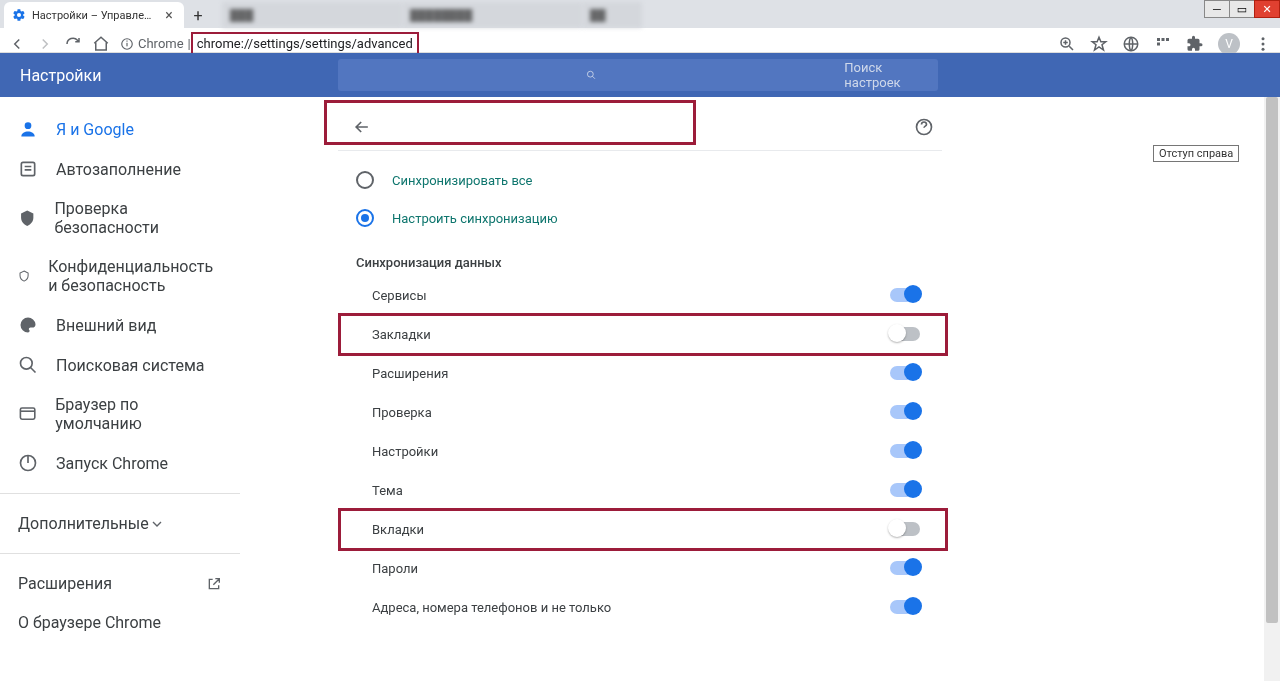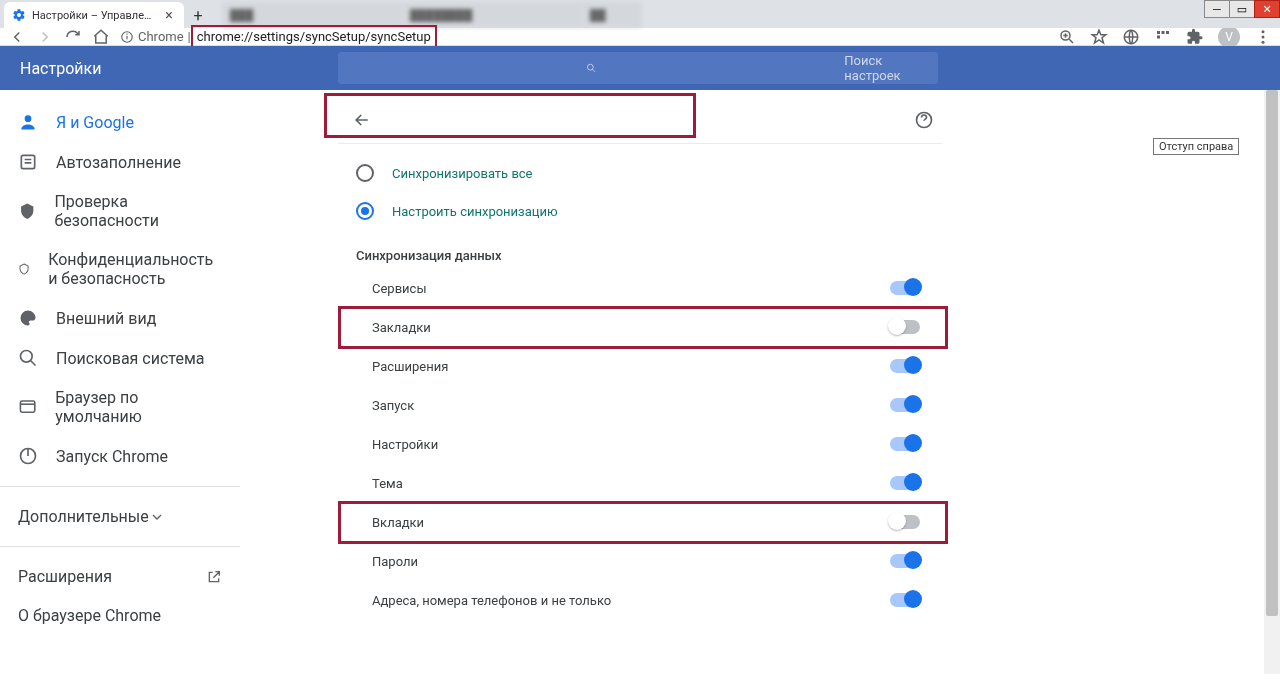--- a/index.html
+++ b/index.html
@@ -10,21 +10,21 @@
 .tab { height: 26px; background: #fff; border-radius: 6px 6px 0 0; display: flex; align-items: center; padding: 0 8px; font-size: 11px; color: #333; min-width: 180px; max-width: 180px; gap: 6px; }
 .tab.bg { background: #d0d3d8; border-radius: 0; filter: blur(2px); opacity: .7; }
 .tab .favicon { width: 14px; height: 14px; flex-shrink: 0; }
 .tab .label { flex: 1; white-space: nowrap; overflow: hidden; text-overflow: ellipsis; }
 .tab-close { width: 14px; height: 14px; color: #555; display: flex; align-items: center; justify-content: center; font-size: 14px; }
 .new-tab { width: 28px; height: 26px; display: flex; align-items: center; justify-content: center; color: #333; font-size: 16px; }
 .win-controls { position: absolute; right: 0; top: 0; display: flex; }
 .win-btn { width: 26px; height: 18px; display: flex; align-items: center; justify-content: center; font-size: 11px; border: 1px solid #888; background: #e8e8e8; margin-left: -1px; }
 .win-btn.close { background: #e04030; color: #fff; border-color: #b02010; }
 
-.addr-bar { height: 18px; background: #fff; border-bottom: 1px solid #ddd; display: flex; align-items: center; padding: 0 8px; gap: 10px; }
+.addr-bar { height: 18px; background: #fff; border-bottom: 1px solid #ddd; display: flex; align-items: center; padding: 0 8px; gap: 10px; margin-top: 7px; }
 .nav-icon { width: 18px; height: 18px; color: #5f6368; display: flex; align-items: center; justify-content: center; }
 .url-area { flex: 1; display: flex; align-items: center; gap: 6px; font-size: 13px; color: #202124; }
 .url-area .lead { color: #5f6368; display: flex; align-items: center; gap: 4px; }
 .url-box { position: relative; }
 .url-highlight { border: 2px solid #9c1c3a; position: absolute; left: -6px; top: -4px; right: -6px; bottom: -4px; pointer-events: none; }
 .right-icons { display: flex; align-items: center; gap: 14px; color: #5f6368; }
 .avatar-badge { width: 22px; height: 22px; border-radius: 50%; background: #bdc1c6; color: #fff; display: flex; align-items: center; justify-content: center; font-size: 12px; }
 
 
 .page { height: calc(100% - 58px); display: flex; flex-direction: column; }
@@ -123,21 +123,21 @@
   <div class="url-area">
     <span class="lead">
       <svg viewBox="0 0 24 24" width="14" height="14" fill="#5f6368">
           <circle cx="12" cy="12" r="9" fill="none" stroke="#5f6368" stroke-width="2"></circle>
           <rect x="11" y="10" width="2" height="6"></rect>
           <rect x="11" y="6" width="2" height="2"></rect>
         </svg>
       <span>Chrome</span> |
     </span>
     <span class="url-box">
-      <span>chrome://settings/syncSetup/syncSetup</span>
+      <span>chrome://settings/settings/advanced</span>
       <span class="url-highlight"></span>
     </span>
   </div>
   <div class="right-icons">
     <div class="nav-icon">
         <svg viewBox="0 0 24 24" fill="none" stroke="#5f6368" stroke-width="2">
           <circle cx="10" cy="10" r="6"></circle>
           <path d="M20 20l-5-5M10 7v6M7 10h6"></path>
         </svg>
       </div>
@@ -320,21 +320,21 @@
               <div class="toggle-row">
                 <span>Закладки</span>
                 <span class="toggle off"></span>
                 <span class="hl-row"></span>
               </div>
               <div class="toggle-row">
                 <span>Расширения</span>
                 <span class="toggle on"></span>
               </div>
               <div class="toggle-row">
-                <span>Запуск</span>
+                <span>Проверка</span>
                 <span class="toggle on"></span>
               </div>
               <div class="toggle-row">
                 <span>Настройки</span>
                 <span class="toggle on"></span>
               </div>
               <div class="toggle-row">
                 <span>Тема</span>
                 <span class="toggle on"></span>
               </div>

